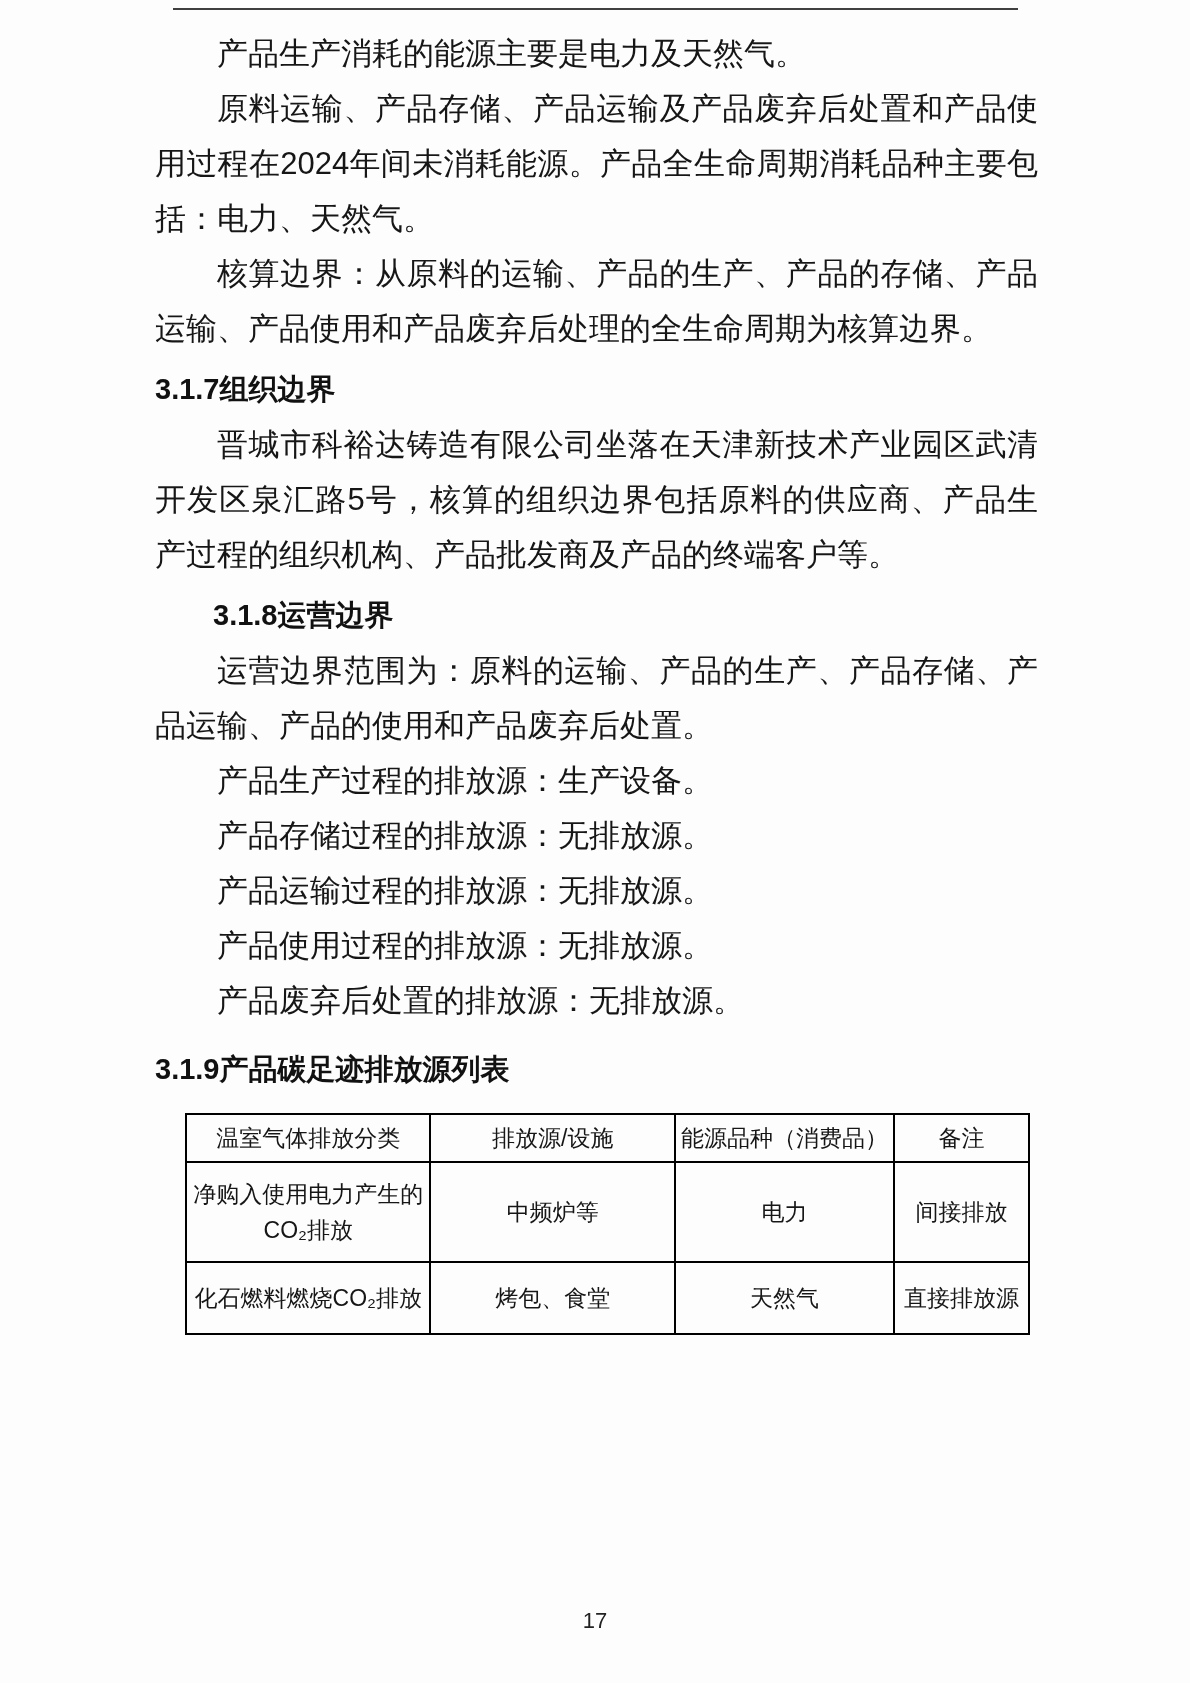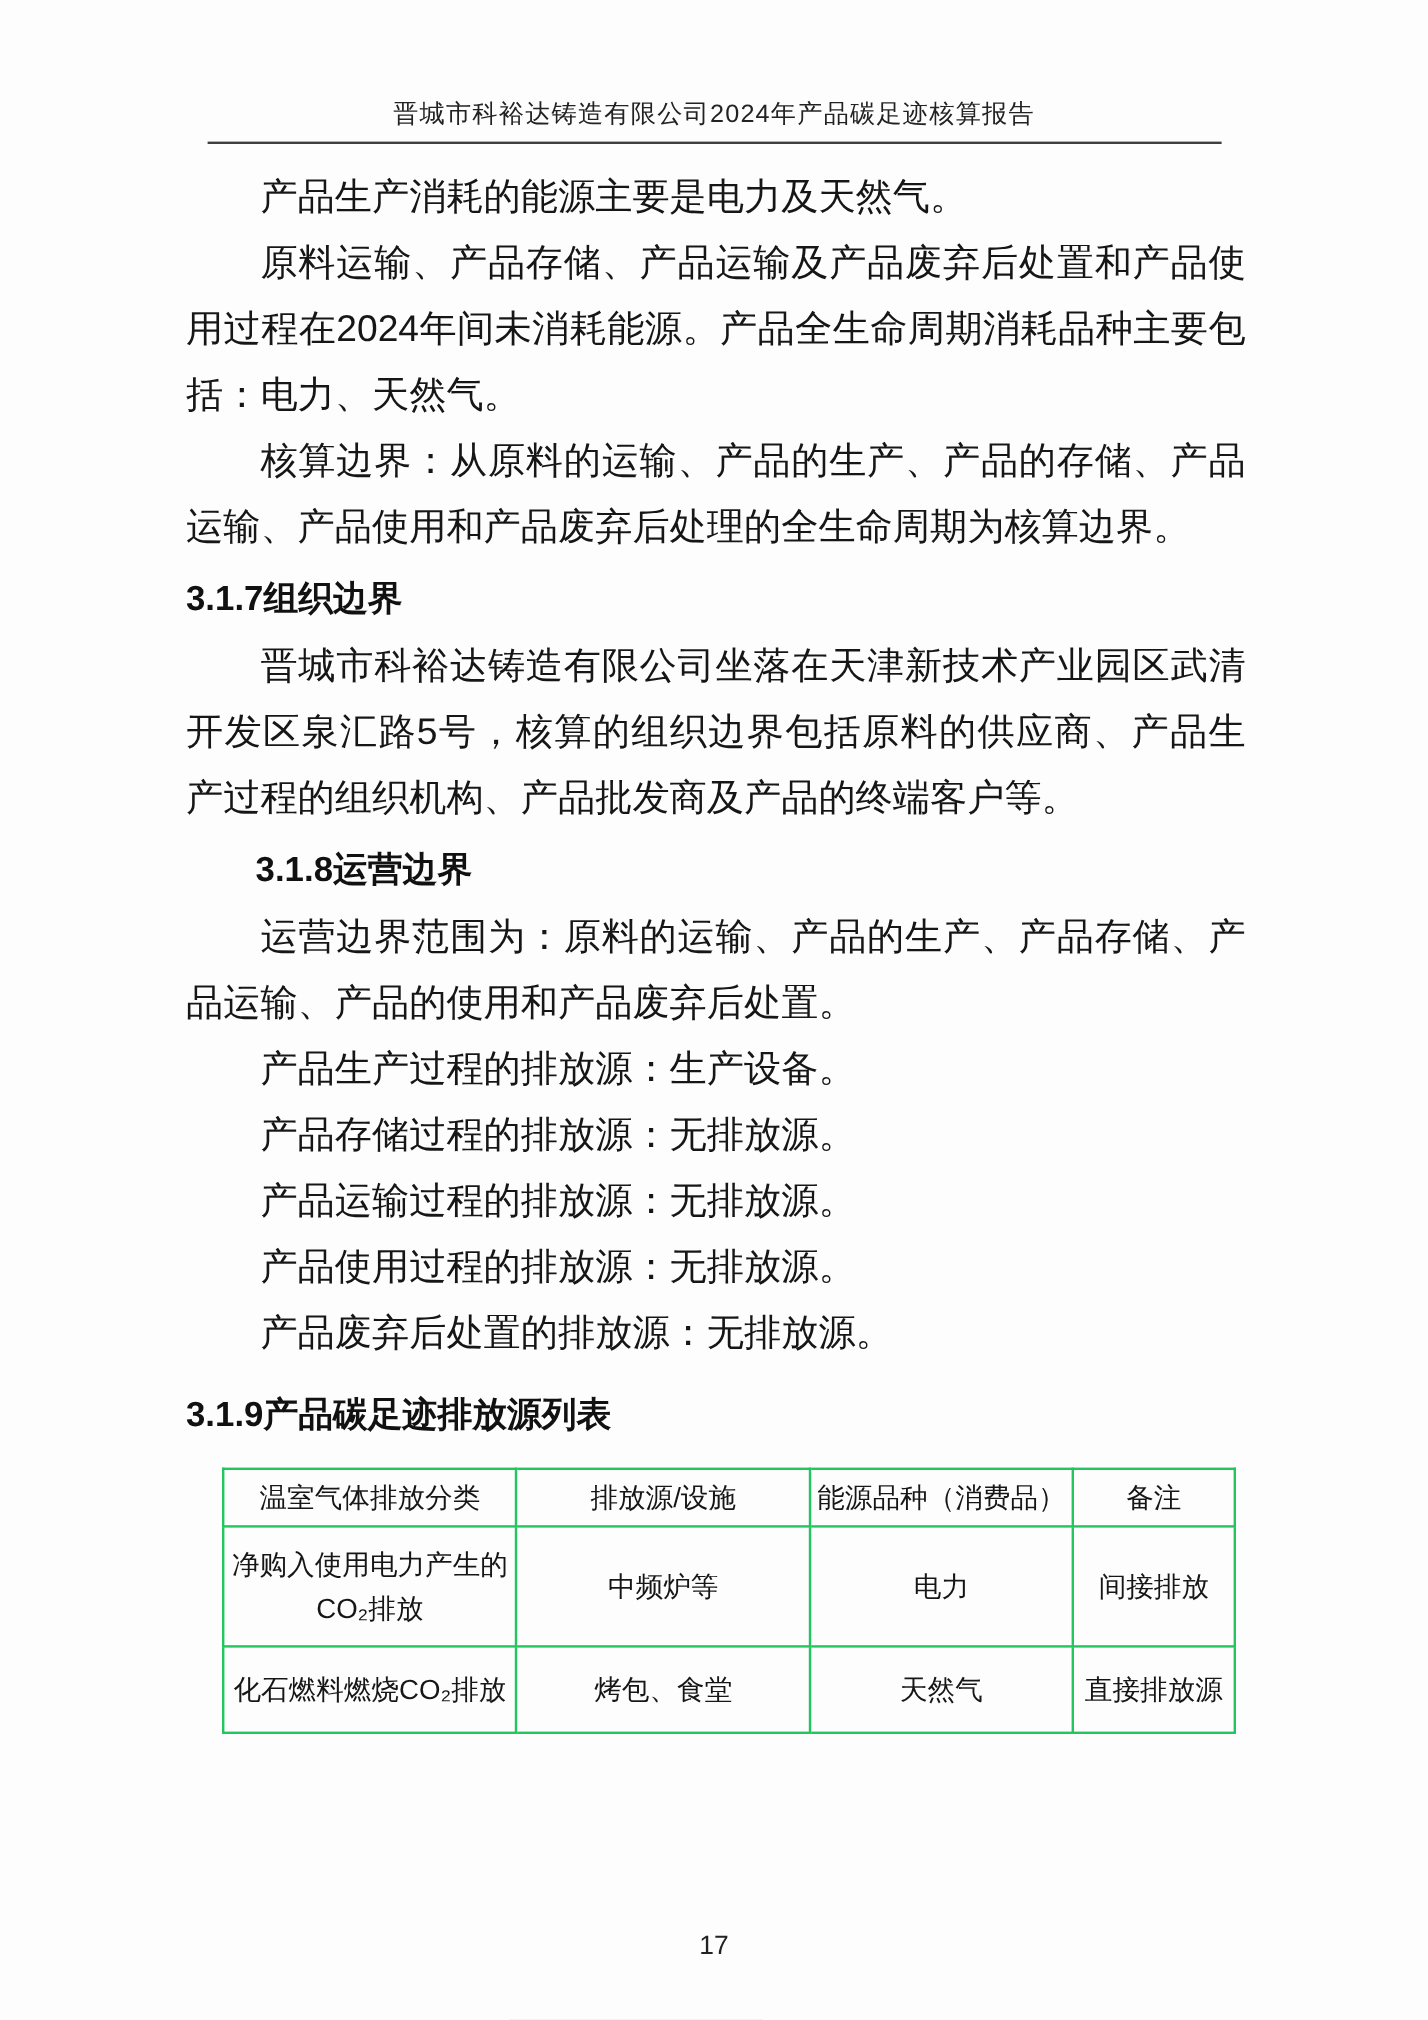--- a/index.html
+++ b/index.html
@@ -59,21 +59,21 @@
   }
   .table-caption .cap-no { margin-right:30px; }
   table.src-table {
     border-collapse:collapse;
     table-layout:fixed;
     width:845px;
     margin:16px 0 0 30px;
     background:#fdfdfd;
   }
   table.src-table th, table.src-table td {
-    border:2px solid #22c55e;
+    border:2px solid #000000;
     font-size:23px;
     font-weight:normal;
     text-align:center;
     vertical-align:middle;
     padding:2px 4px;
     line-height:36px;
     color:#161616;
   }
   tr.hdr-row  { height:48px; }
   tr.row-1    { height:100px; }
@@ -86,23 +86,20 @@
     text-align:center;
     font-size:22px;
     color:#222;
   }
 </style>
 </head>
 <body>
 
 <div class="page">
 
-  <div class="doc-header">
-    <span>晋城市科裕达铸造有限公司2024年产品碳足迹核算报告</span>
-  </div>
   <hr class="header-rule">
 
   <div class="content">
 
     <p class="body-p">产品生产消耗的能源主要是电力及天然气。</p>
 
     <p class="body-p">原料运输、产品存储、产品运输及产品废弃后处置和产品使用过程在2024年间未消耗能源。产品全生命周期消耗品种主要包括：电力、天然气。</p>
 
     <p class="body-p">核算边界：从原料的运输、产品的生产、产品的存储、产品运输、产品使用和产品废弃后处理的全生命周期为核算边界。</p>
 

